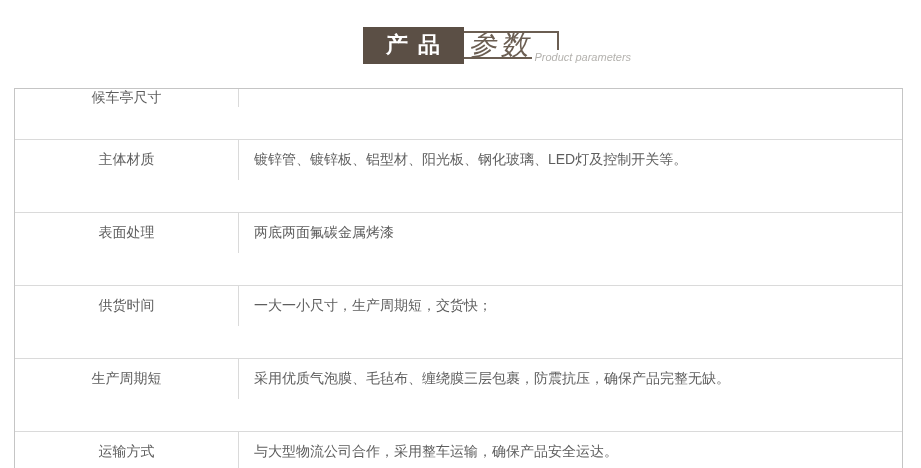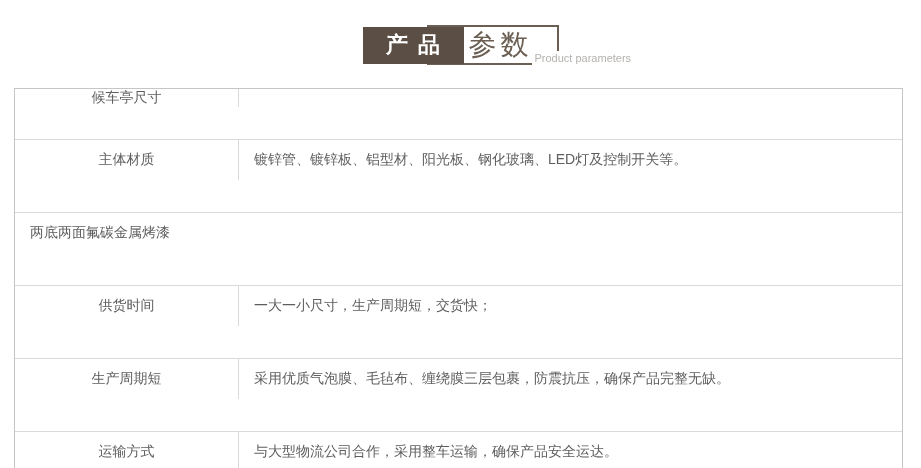--- a/index.html
+++ b/index.html
@@ -20,29 +20,29 @@
   
   .header{margin-top:24px;display:flex;justify-content:center;}
   .header-inner{position:relative;height:42px;display:flex;align-items:center;}
   .box-filled{
     width:101px;height:37px;background:var(--brand-brown);
     color:#ffffff;display:flex;align-items:center;justify-content:center;
     font-size:22px;font-weight:bold;letter-spacing:10px;text-indent:10px;
     position:relative;z-index:2;margin-right:-37px;
   }
   .box-outline{
-    width:132px;height:40px;border:2px solid var(--brand-brown-border);
-    position:relative;display:flex;align-items:center;
+    width:132px;height:28px;border:2px solid var(--brand-brown-border);
+    position:relative;display:flex;align-items:center;font-style:italic;
   }
   .cn-secondary{
     margin-left:40px;font-size:28px;color:var(--brand-brown-border);
     letter-spacing:4px;white-space:nowrap;line-height:1;
   }
   .en-subtitle{
-    position:absolute;left:103px;top:24px;z-index:3;
+    position:absolute;left:103px;top:17px;z-index:3;
     font-size:11px;color:var(--subtitle-gray);background:#ffffff;
     white-space:nowrap;padding:1px 3px;
   }
   
   .table-wrap{
     width:889px;margin:22px 0 0 14px;
     border:1px solid var(--border-outer);background:#ffffff;
   }
   .p-row{display:flex;border-top:1px solid var(--border-inner);}
   .p-row:first-child{border-top:none;}
@@ -81,20 +81,21 @@
   </div>
 
   <div class="p-row single">
     <div class="label-cell">主体材质</div>
     <div class="value-cell">
       <div class="value-line">镀锌管、镀锌板、铝型材、阳光板、钢化玻璃、LED灯及控制开关等。</div>
     </div>
   </div>
 
   <div class="p-row single">
+    <div class="label-cell">表面处理</div>
     <div class="value-cell">
       <div class="value-line">两底两面氟碳金属烤漆</div>
     </div>
   </div>
 
   <div class="p-row single">
     <div class="label-cell">供货时间</div>
     <div class="value-cell">
       <div class="value-line">一大一小尺寸，生产周期短，交货快；</div>
     </div>

